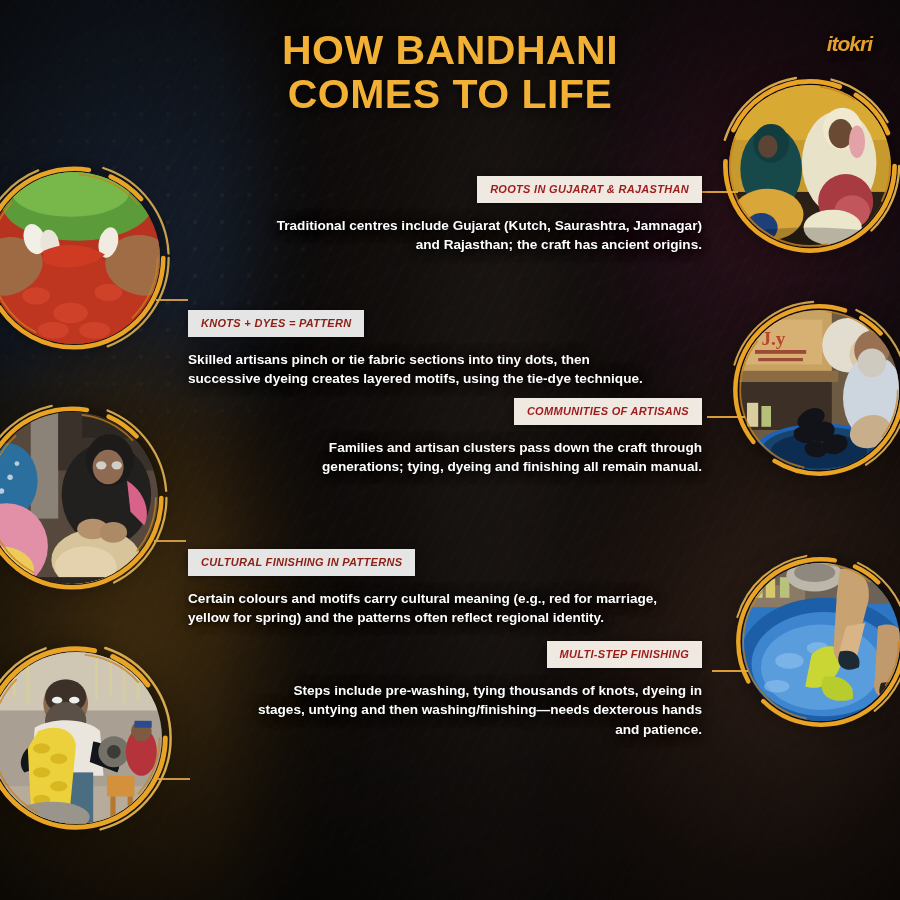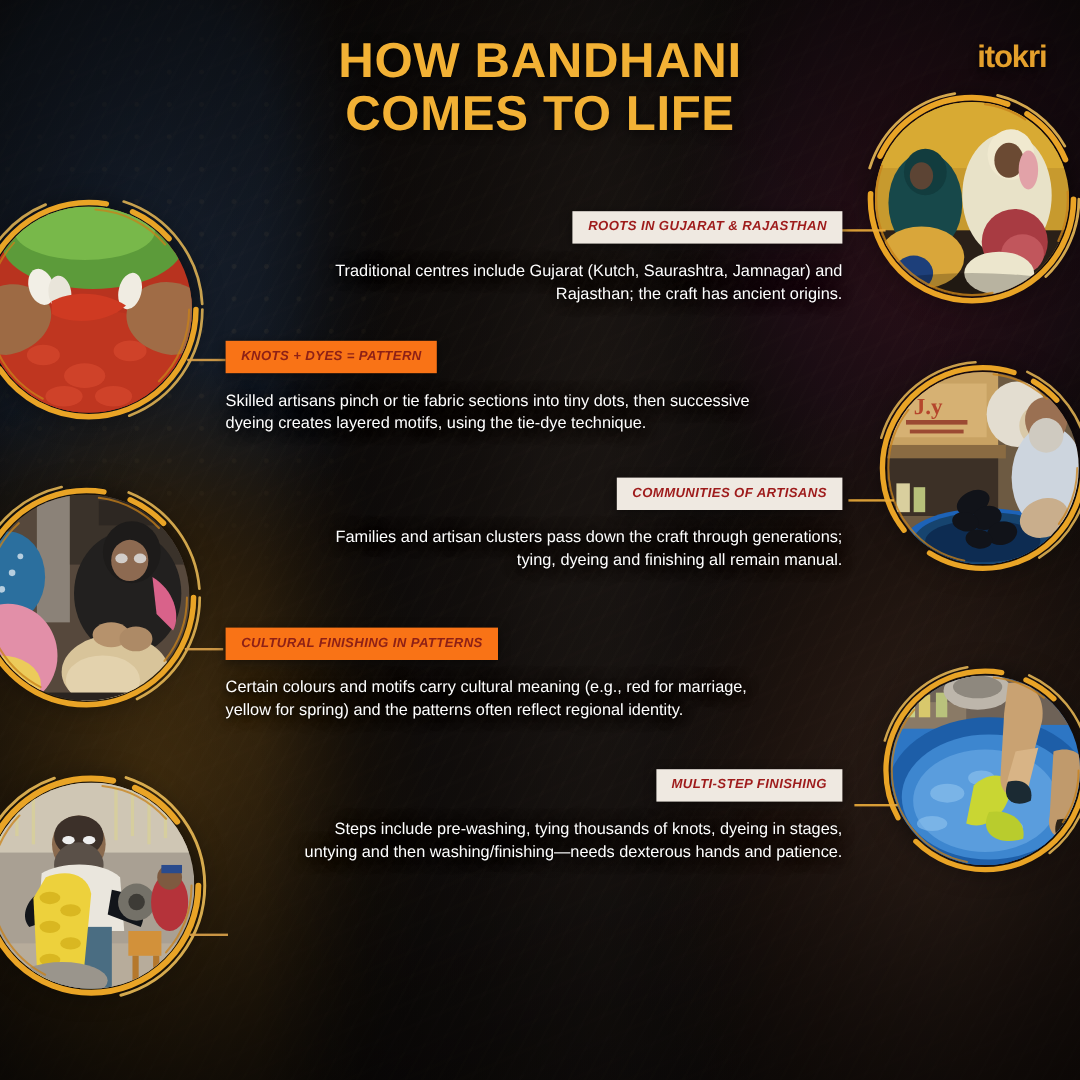--- a/index.html
+++ b/index.html
@@ -82,46 +82,47 @@
     line-height:1.08;
     font-weight:bold;
     letter-spacing:.5px;
     text-shadow:0 2px 10px rgba(0,0,0,.75);
   }
   .title .l2 { display:block; }
 
   .logo {
     position:absolute; right:28px; top:32px;
     color:#E4A02C;
-    font-size:26px;
+    font-size:21px;
     font-weight:bold;
+    font-style:italic;
     letter-spacing:-1px;
     text-shadow:0 2px 8px rgba(0,0,0,.8);
   }
 
   
   .block { position:absolute; }
   .badge {
     display:inline-block;
     padding:7px 13px 8px 13px;
     font-size:11px;
     font-weight:bold;
     font-style:italic;
     letter-spacing:.3px;
     white-space:nowrap;
     box-shadow:0 2px 9px rgba(0,0,0,.5);
   }
   .badge.cream { background:#EFE9E1; color:#9E1B1B; }
-  .badge.amber { background:#f97316; color:#8E2116; }
+  .badge.amber { background:#e5e5e5; color:#8E2116;margin-top:26px; }
 
   .body {
     margin-top:13px;
     color:#FFFFFF;
     font-size:13.6px;
-    font-weight:normal;
+    font-weight:bold;
     line-height:1.43;
     text-shadow:0 1px 5px rgba(0,0,0,.85), 0 0 14px rgba(0,0,0,.6);
   }
   .body.r { text-align:right; }
   .body.l { text-align:left; }
 </style>
 </head>
 <body>
 
 <div class="poster">

